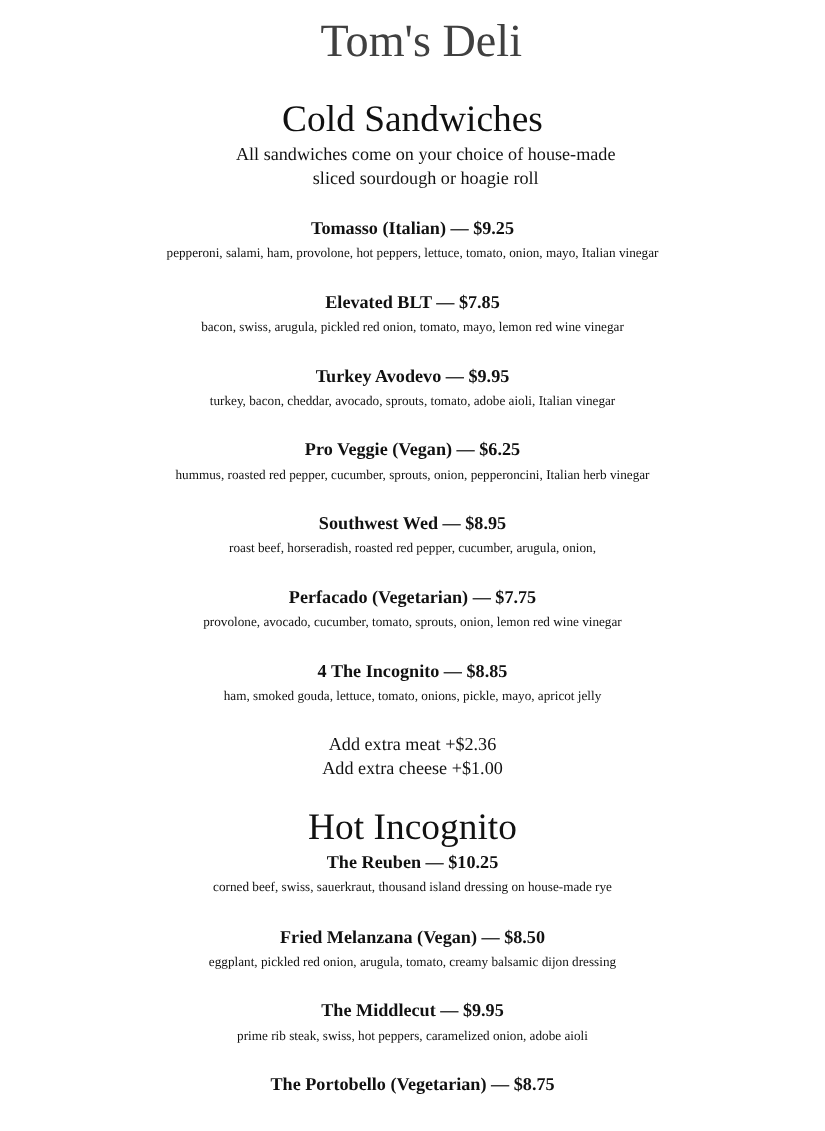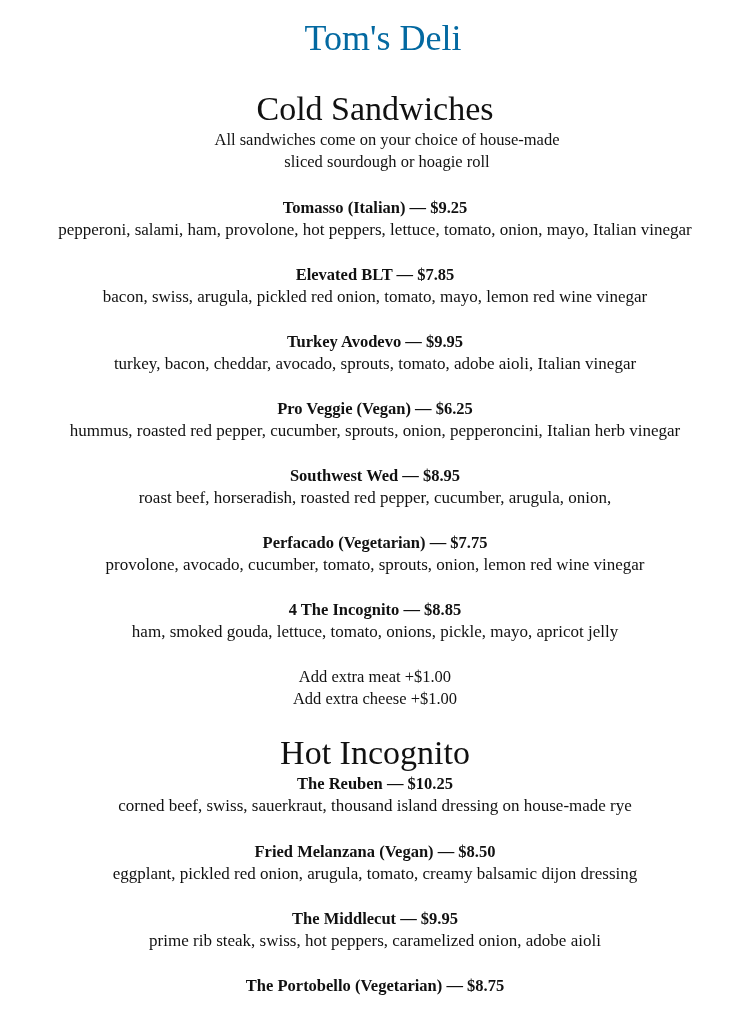--- a/index.html
+++ b/index.html
@@ -5,34 +5,34 @@
     html, body { margin: 0; padding: 0; background: #ffffff; }
     body {
       width: 750px; height: 1028px; overflow: hidden;
       font-family: "Liberation Serif", "DejaVu Serif", serif;
       color: #111111;
       text-align: center;
       position: relative;
     }
     .title {
       position: absolute; left: 16px; right: 0; top: 10px;
-      font-size: 36px; line-height: 56px; color: #0369a1;
+      font-size: 42px; line-height: 56px; color: #404040;
       margin: 0; font-weight: normal;
     }
     .section-heading {
       position: absolute; left: 0; right: 0;
       font-size: 34px; line-height: 38px; margin: 0; font-weight: normal;
     }
     .intro {
       position: absolute; left: 0; right: 0;
       font-size: 16.5px; line-height: 22px; padding-left: 24px;
     }
     .item { position: absolute; left: 0; right: 0; }
     .item-name { font-weight: bold; font-size: 16.5px; line-height: 22px; }
-    .item-desc { font-size: 17px; line-height: 22px; white-space: nowrap; }
+    .item-desc { font-size: 12px; line-height: 22px; white-space: nowrap; }
     .addon { position: absolute; left: 0; right: 0; font-size: 16.5px; line-height: 22px; }
   </style>
 </head>
 <body>
 
 <h1 class="title">Tom's Deli</h1>
 
 <h2 class="section-heading" style="top:90px">Cold Sandwiches</h2>
 <div class="intro" style="top:129px">
   <div>All sandwiches come on your choice of house-made</div>
@@ -62,21 +62,21 @@
 <div class="item" style="top:532px">
   <div class="item-name">Perfacado (Vegetarian) — $7.75</div>
   <div class="item-desc">provolone, avocado, cucumber, tomato, sprouts, onion, lemon red wine vinegar</div>
 </div>
 <div class="item" style="top:599px">
   <div class="item-name">4 The Incognito — $8.85</div>
   <div class="item-desc">ham, smoked gouda, lettuce, tomato, onions, pickle, mayo, apricot jelly</div>
 </div>
 
 <div class="addon" style="top:666px">
-  <div>Add extra meat +$1.00</div>
+  <div>Add extra meat +$2.36</div>
   <div>Add extra cheese +$1.00</div>
 </div>
 
 <h2 class="section-heading" style="top:734px">Hot Incognito</h2>
 
 <div class="item" style="top:773px">
   <div class="item-name">The Reuben — $10.25</div>
   <div class="item-desc">corned beef, swiss, sauerkraut, thousand island dressing on house-made rye</div>
 </div>
 <div class="item" style="top:841px">

